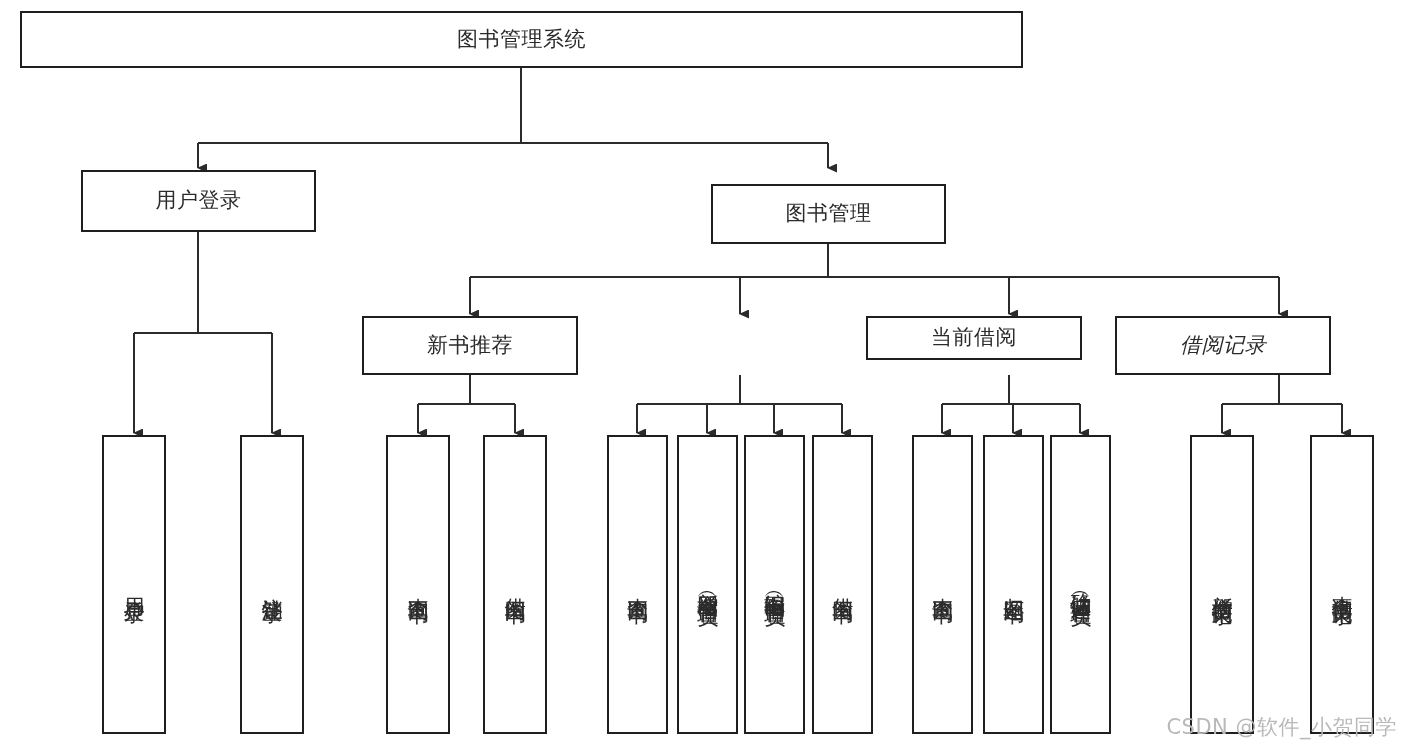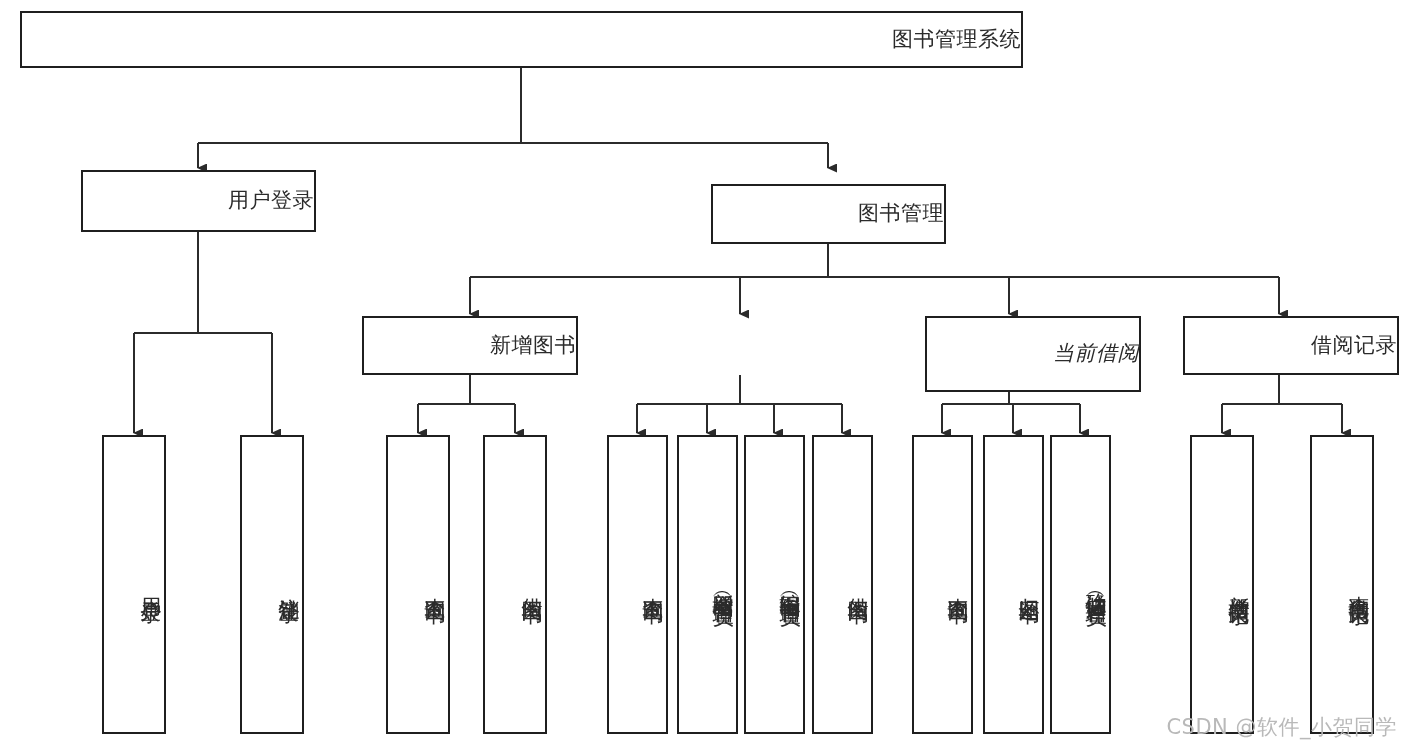--- a/index.html
+++ b/index.html
@@ -26,21 +26,21 @@
     width: 1405px;
     height: 747px;
   }
   .node-box {
     position: absolute;
     box-sizing: border-box;
     background: #ffffff;
     border: 2px solid #1f1f1f;
     display: flex;
     align-items: center;
-    justify-content: flex-end;
+    justify-content: center;
     color: #2b2b2b;
   }
   .node-label-h {
     font-size: 21px;
     line-height: 1.1;
     letter-spacing: 0.5px;
     white-space: nowrap;
   }
   .node-label-v {
     writing-mode: vertical-rl;
@@ -113,26 +113,26 @@
   </div>
 
   <div class="node-box" style="left: 81px; top: 170px; width: 235px; height: 62px;">
     <span class="node-label-h">用户登录</span>
   </div>
   <div class="node-box" style="left: 711px; top: 184px; width: 235px; height: 60px;">
     <span class="node-label-h">图书管理</span>
   </div>
 
   <div class="node-box" style="left: 362px; top: 316px; width: 216px; height: 59px;">
-    <span class="node-label-h">新增图书</span>
+    <span class="node-label-h">新书推荐</span>
   </div>
-  <div class="node-box" style="left: 925px; top: 316px; width: 216px; height: 76px; font-style: italic;">
+  <div class="node-box" style="left: 866px; top: 316px; width: 216px; height: 44px;">
     <span class="node-label-h">当前借阅</span>
   </div>
-  <div class="node-box" style="left: 1183px; top: 316px; width: 216px; height: 59px;">
+  <div class="node-box" style="left: 1115px; top: 316px; width: 216px; height: 59px; font-style: italic;">
     <span class="node-label-h">借阅记录</span>
   </div>
 
   <div class="node-box" style="left: 102px; top: 435px; width: 64px; height: 299px;">
     <span class="node-label-v">用户登录</span>
   </div>
   <div class="node-box" style="left: 240px; top: 435px; width: 64px; height: 299px;">
     <span class="node-label-v">注销登录</span>
   </div>
 

